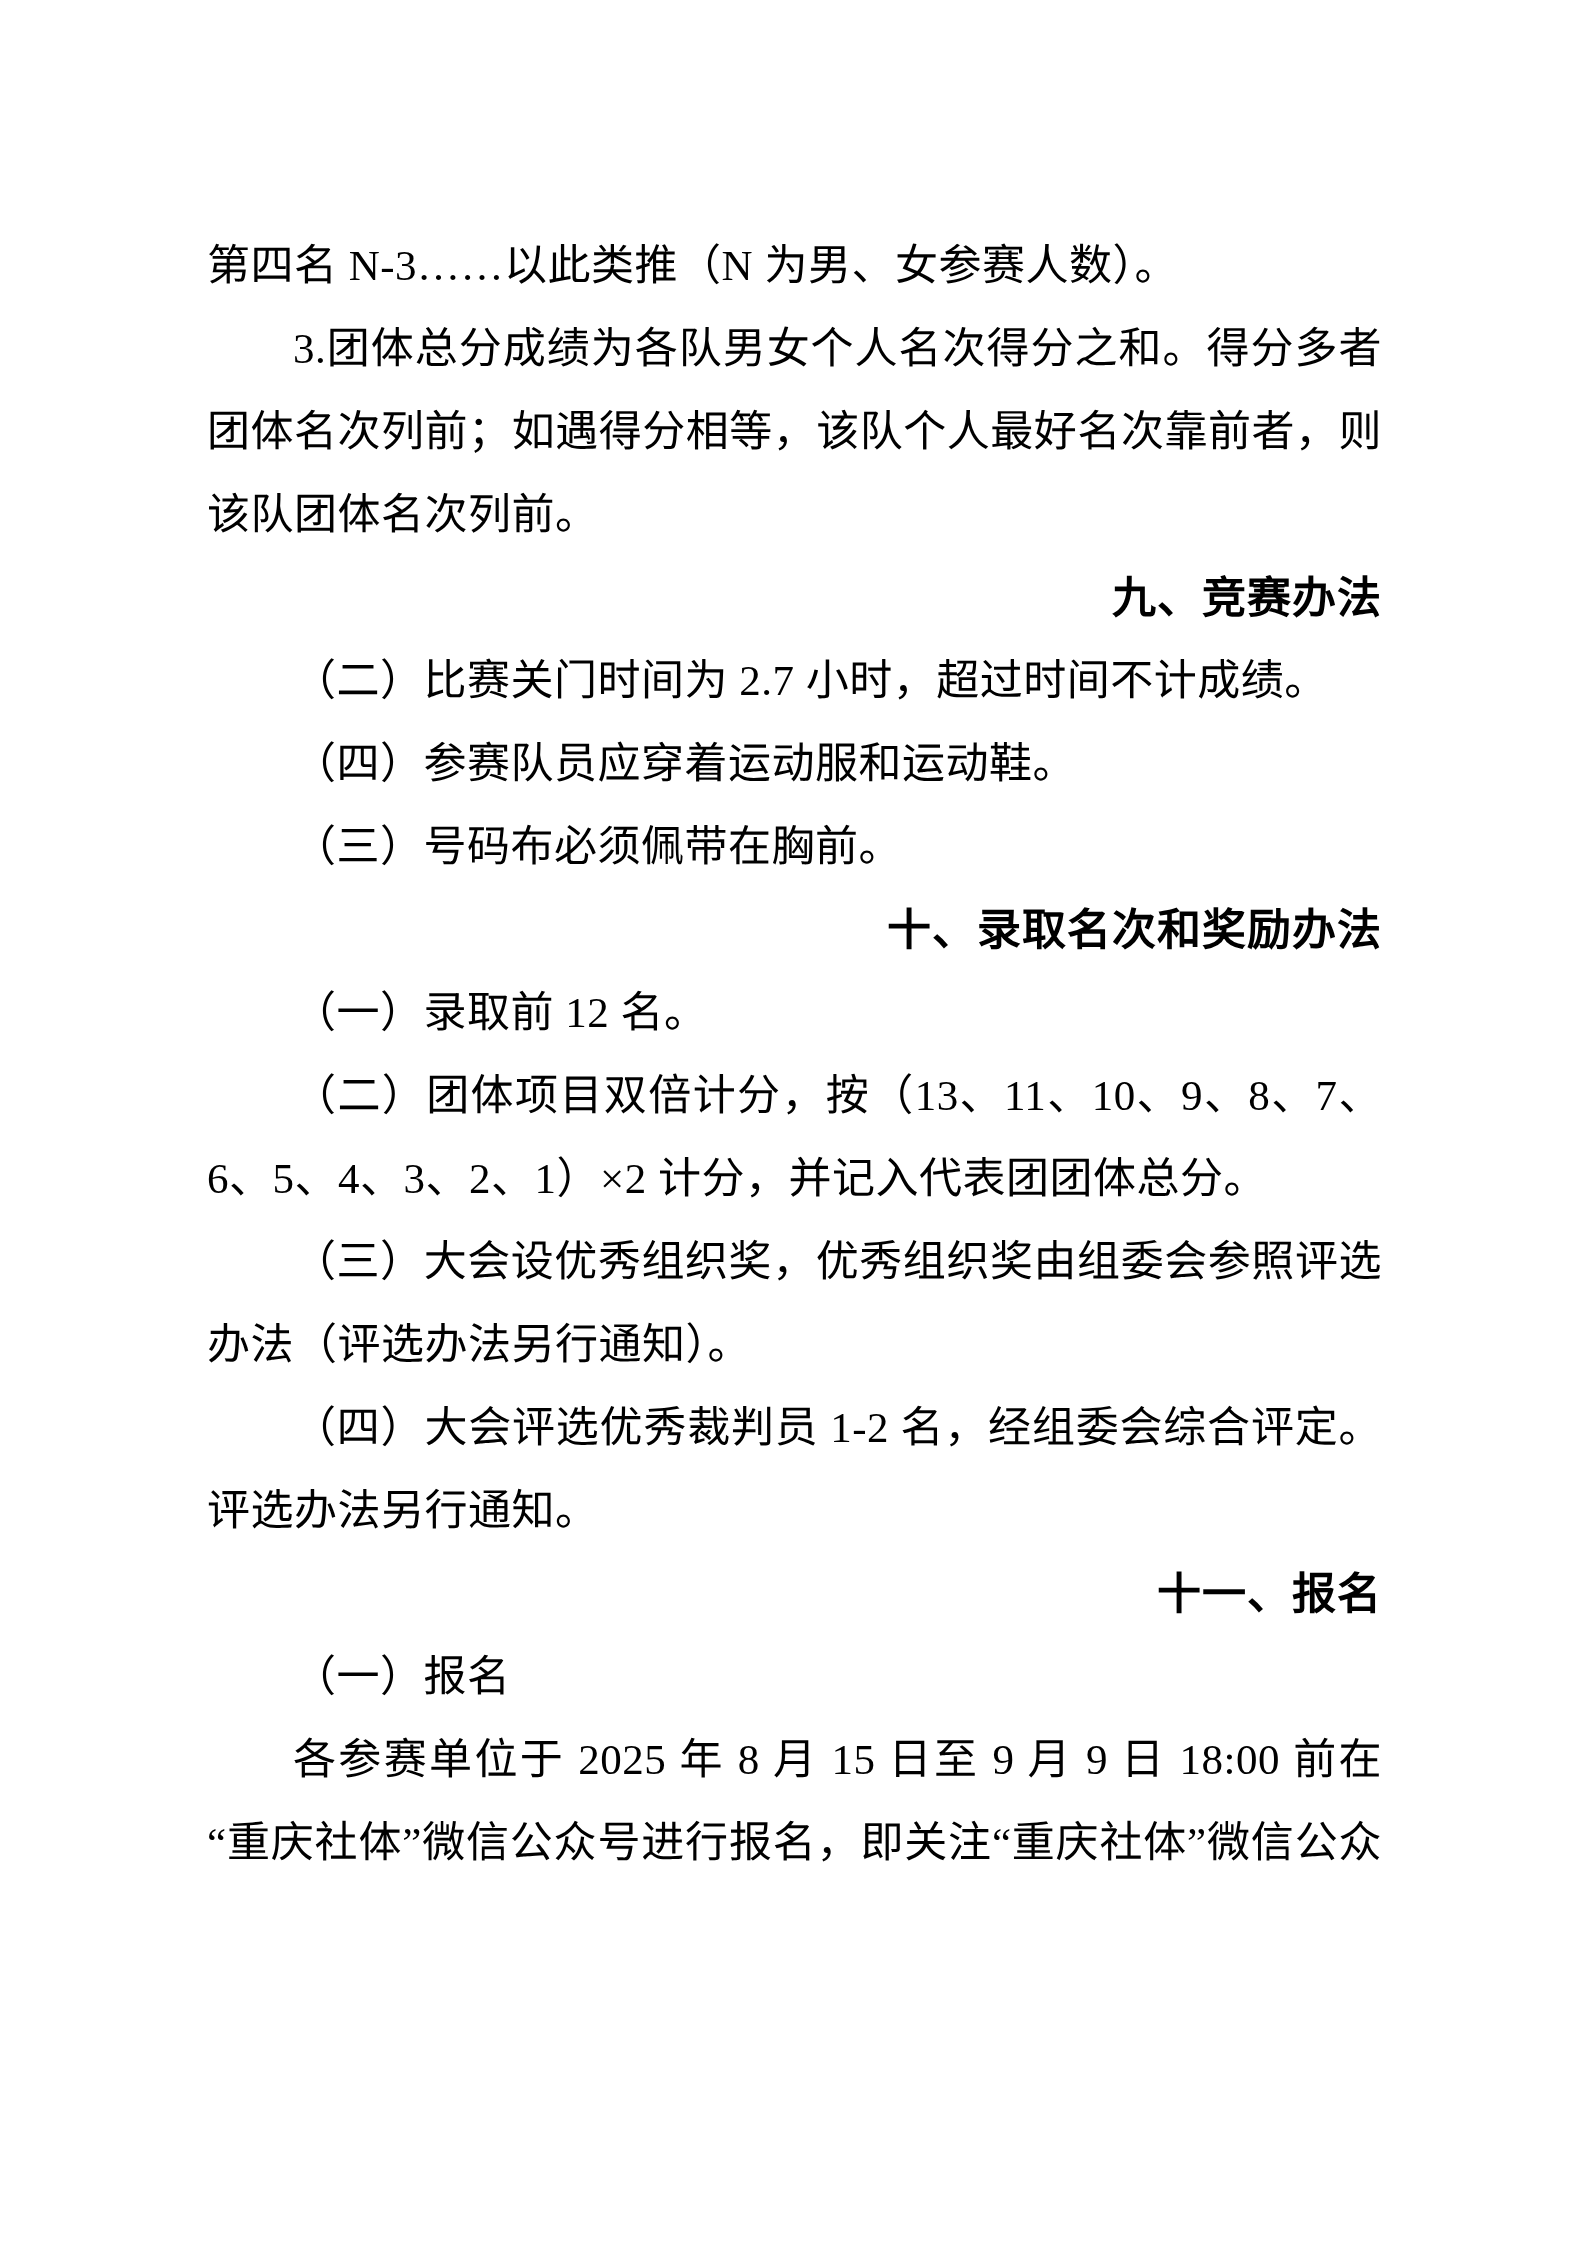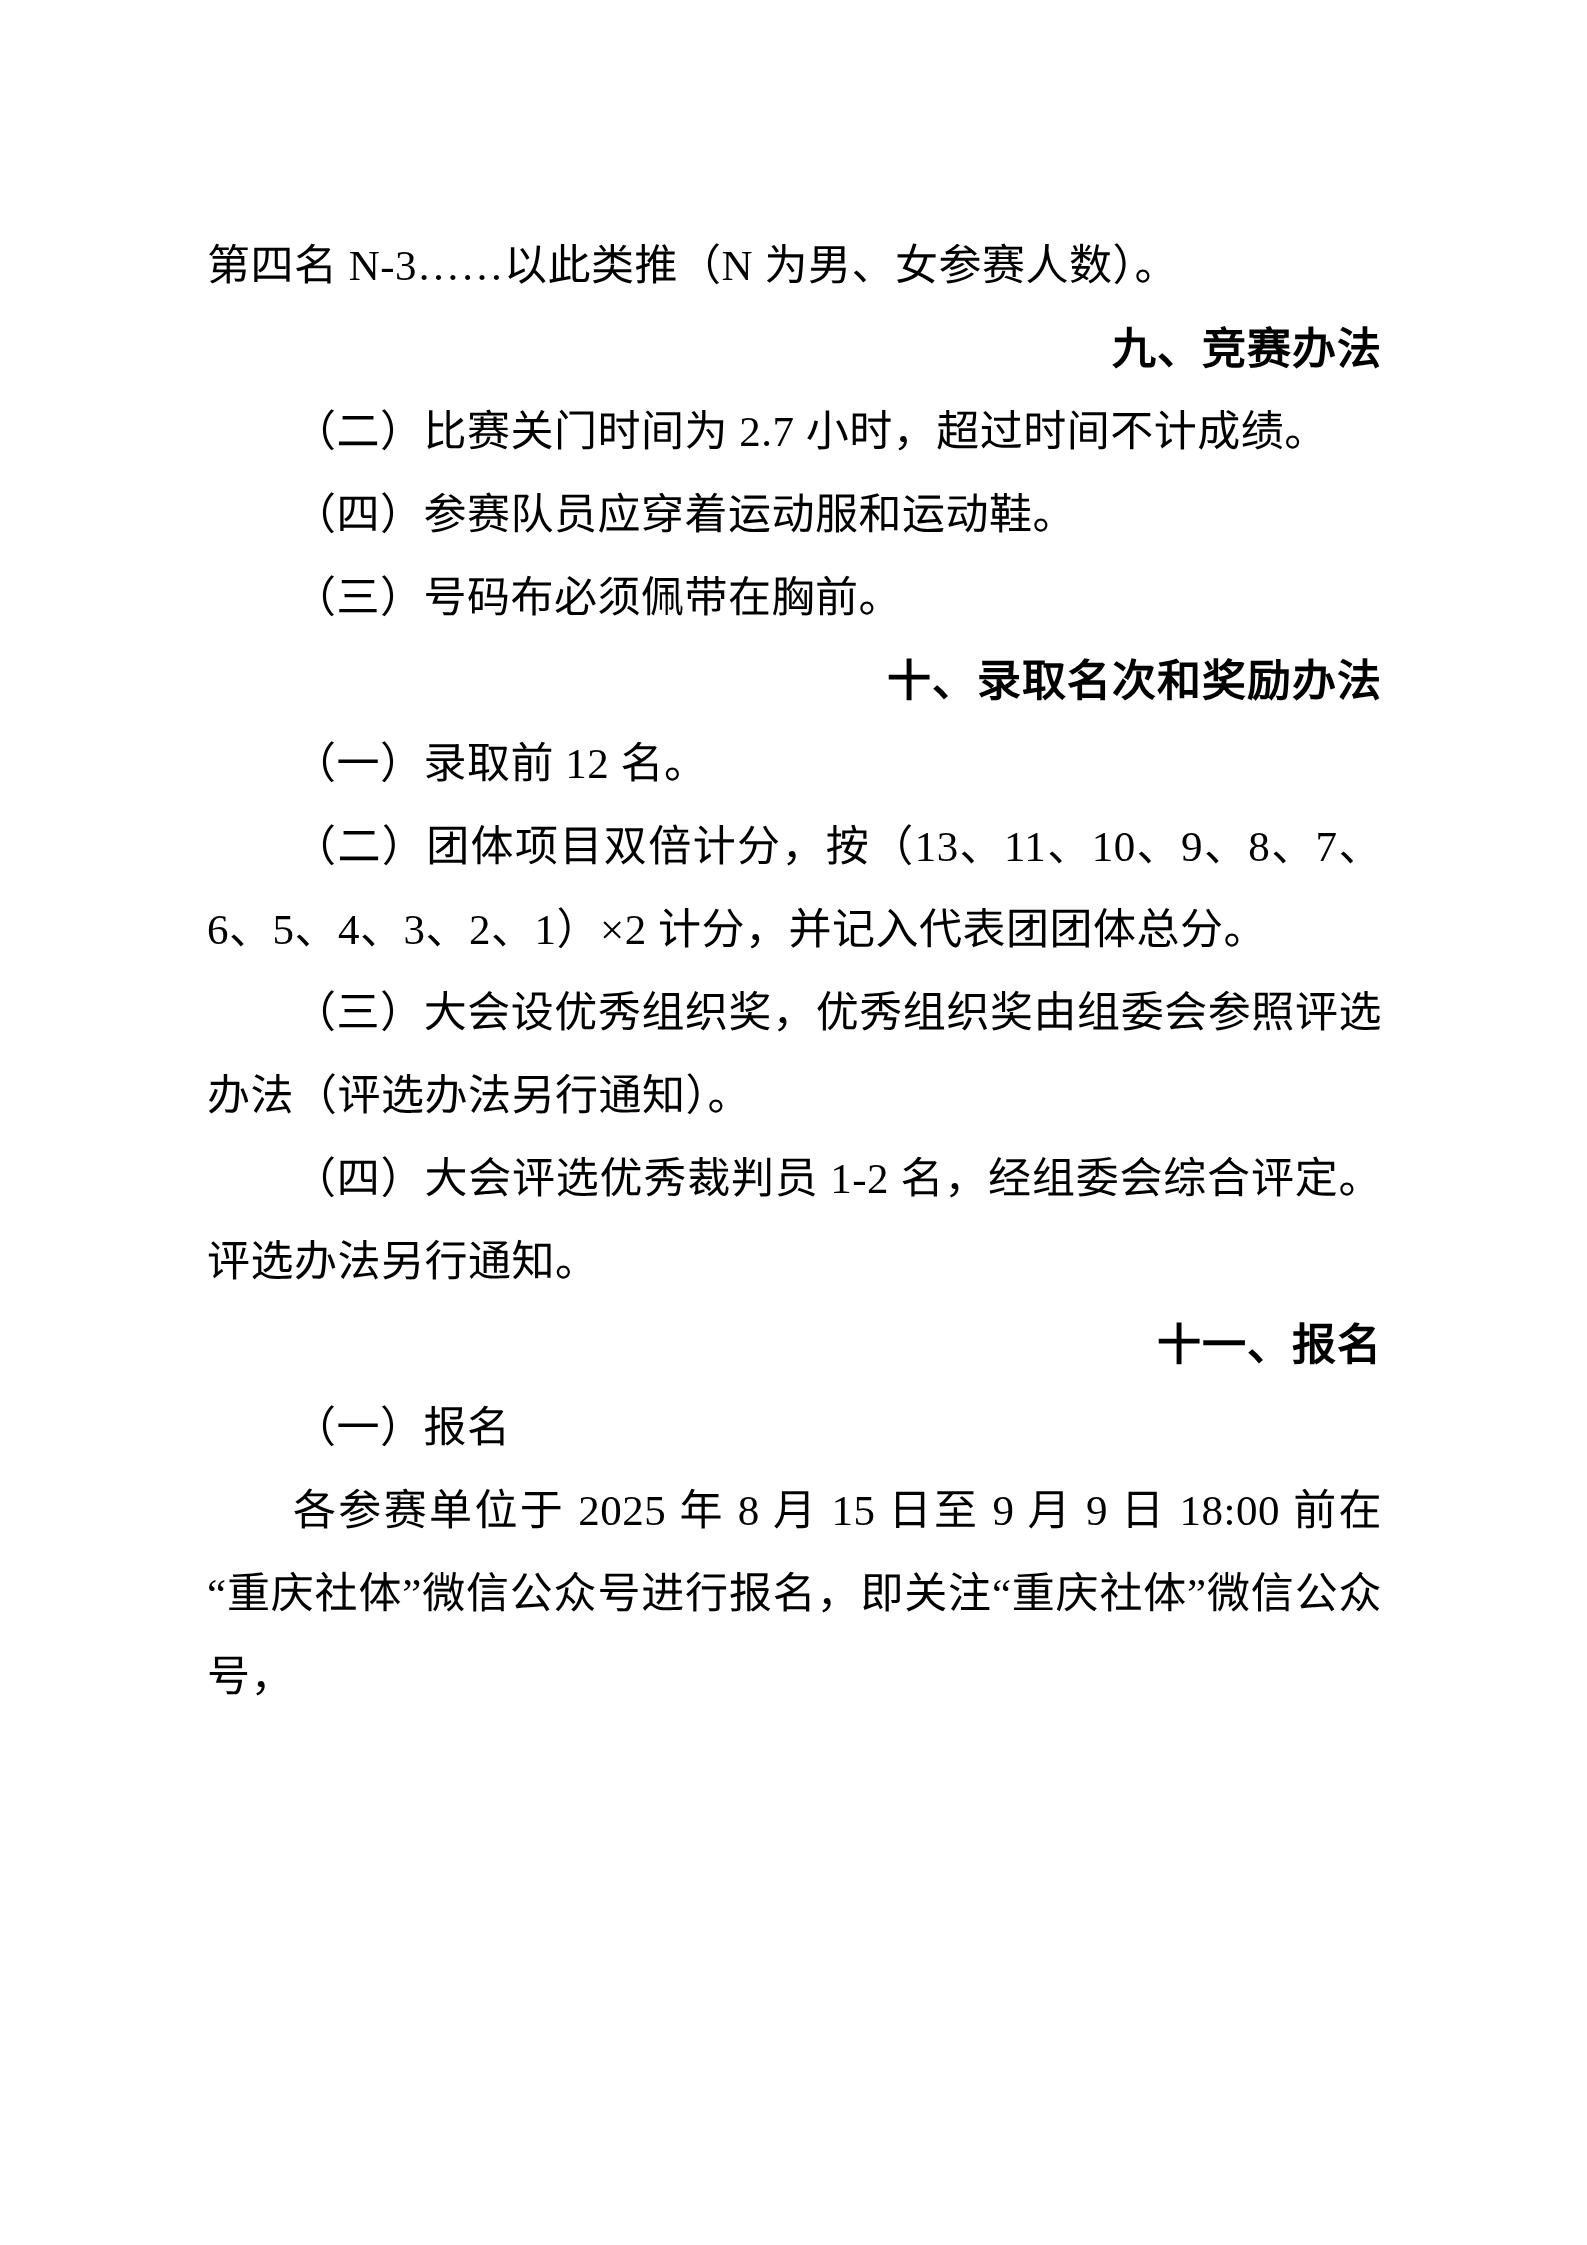--- a/index.html
+++ b/index.html
@@ -49,20 +49,21 @@
     font-size: 28px;
     line-height: 36px;
     font-family: "Liberation Serif", "DejaVu Serif", serif;
   }
 </style>
 </head>
 <body>
 
 <div class="page">
   <p class="body-text noindent">第四名 N-3……以此类推（N 为男、女参赛人数）。</p>
+  <p class="body-text">3.团体总分成绩为各队男女个人名次得分之和。得分多者团体名次列前；如遇得分相等，该队个人最好名次靠前者，则该队团体名次列前。</p>
   <p class="heading">九、竞赛办法</p>
   <p class="body-text">（二）比赛关门时间为 2.7 小时，超过时间不计成绩。</p>
   <p class="body-text">（四）参赛队员应穿着运动服和运动鞋。</p>
   <p class="body-text">（三）号码布必须佩带在胸前。</p>
   <p class="heading">十、录取名次和奖励办法</p>
   <p class="body-text">（一）录取前 12 名。</p>
   <p class="body-text">（二）团体项目双倍计分，按（13、11、10、9、8、7、6、5、4、3、2、1）×2 计分，并记入代表团团体总分。</p>
   <p class="body-text">（三）大会设优秀组织奖，优秀组织奖由组委会参照评选办法（评选办法另行通知）。</p>
   <p class="body-text">（四）大会评选优秀裁判员 1-2 名，经组委会综合评定。评选办法另行通知。</p>
   <p class="heading">十一、报名</p>

